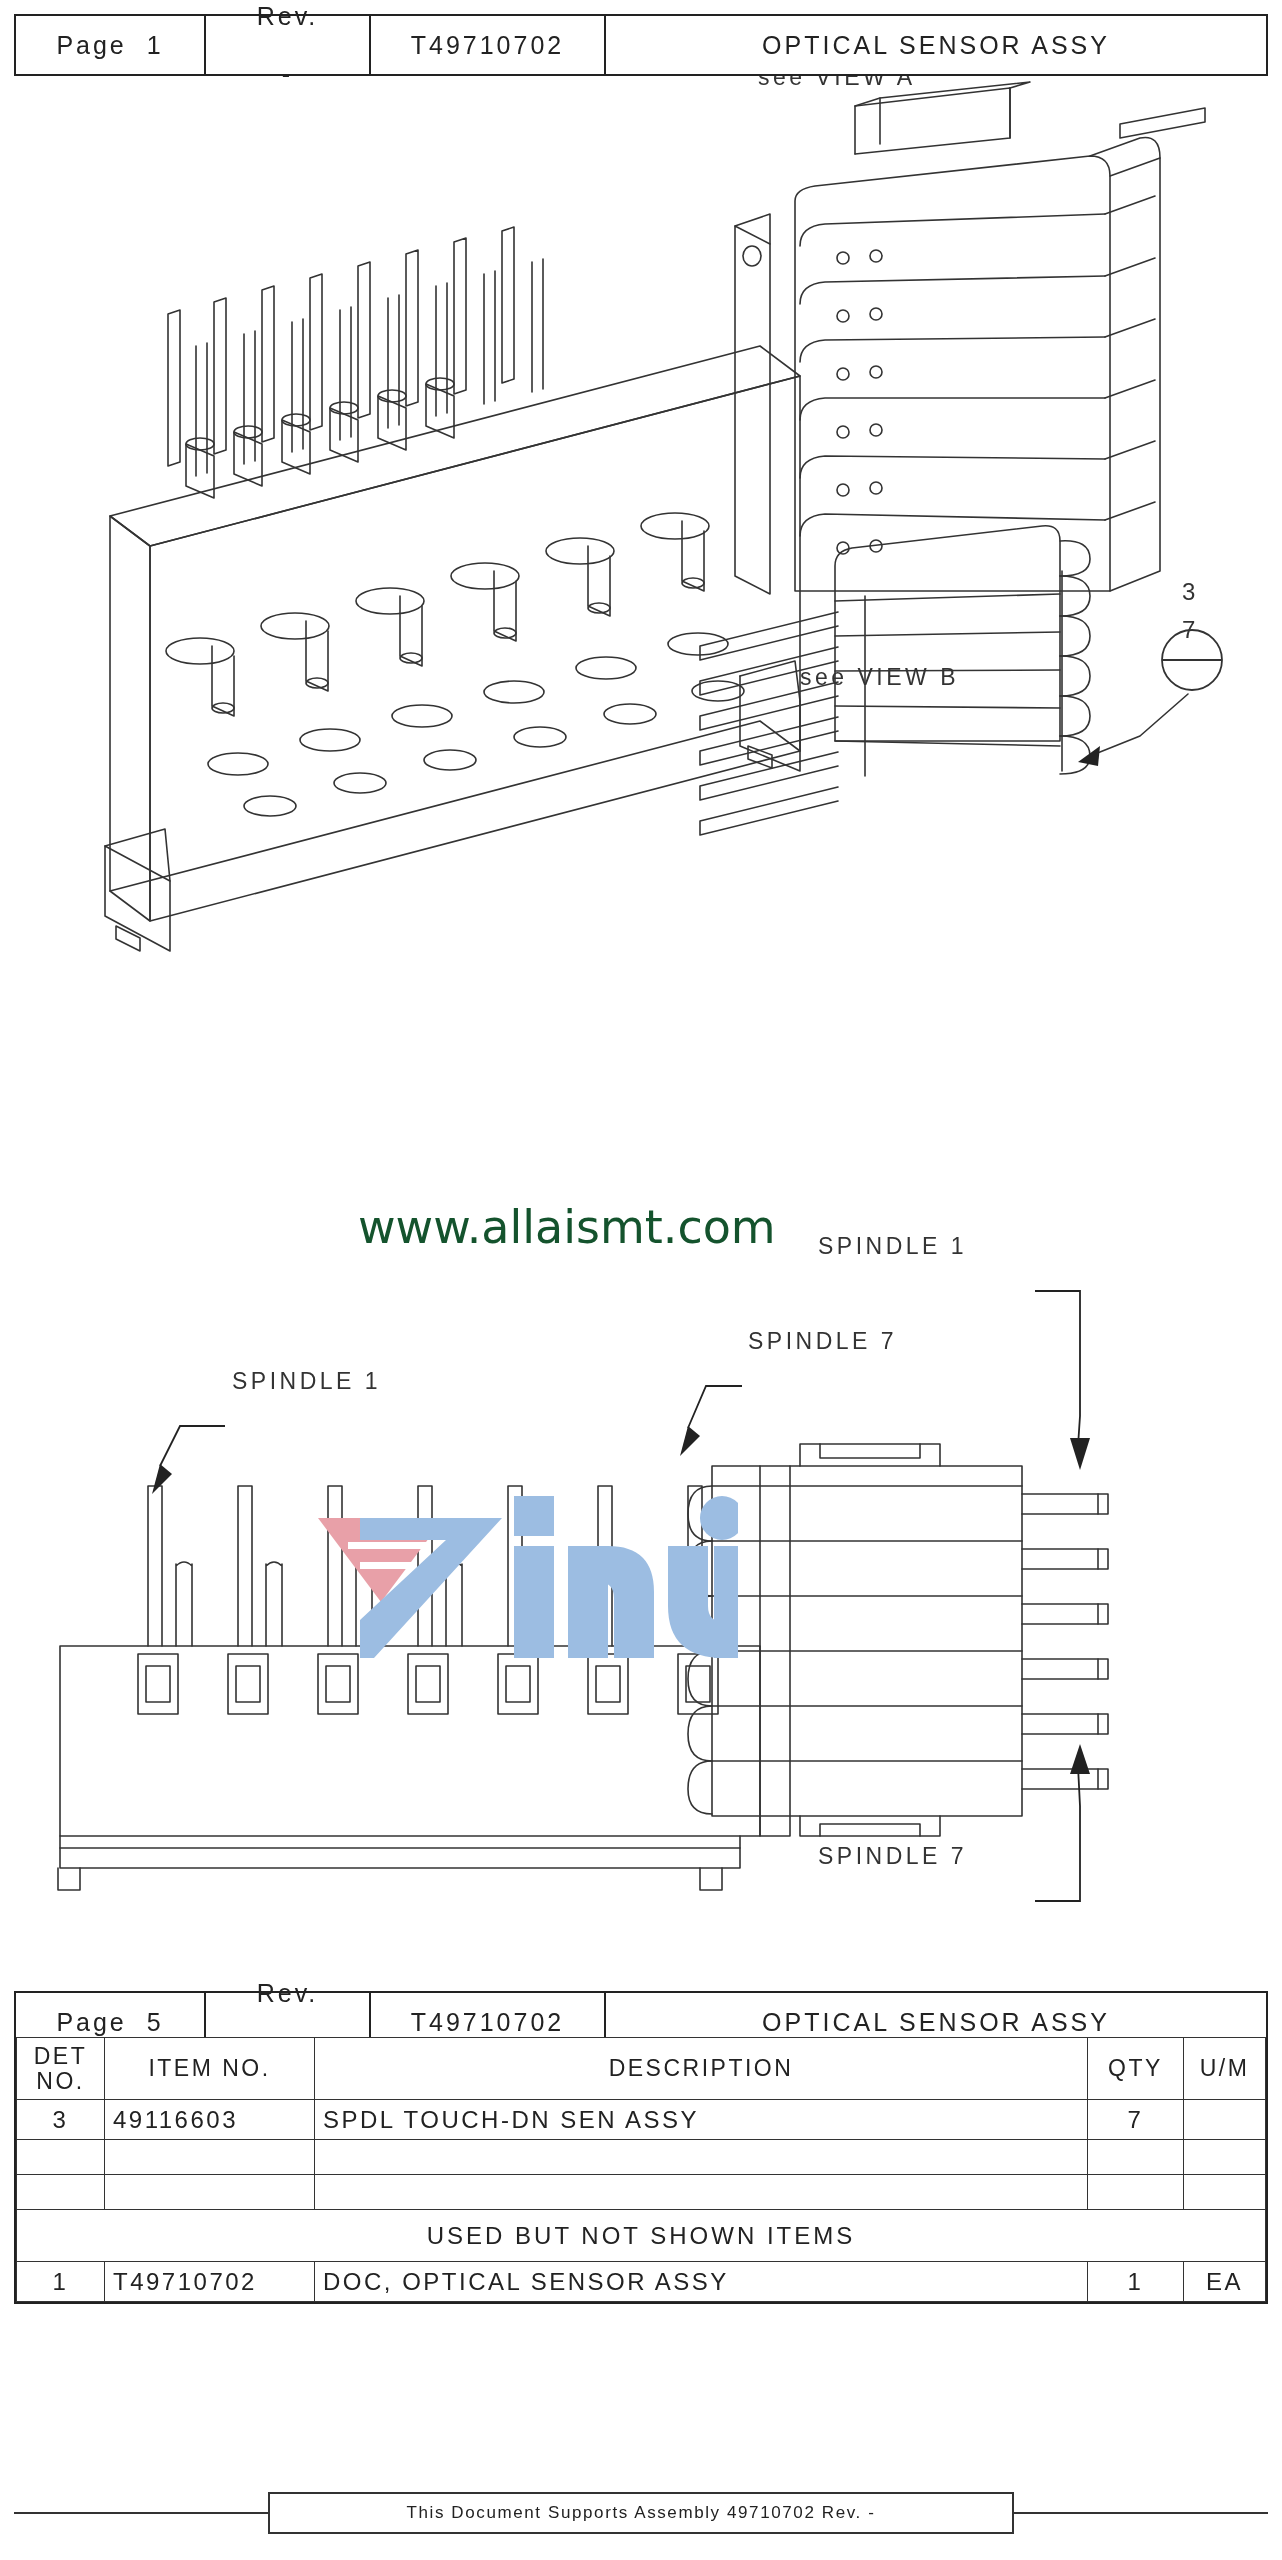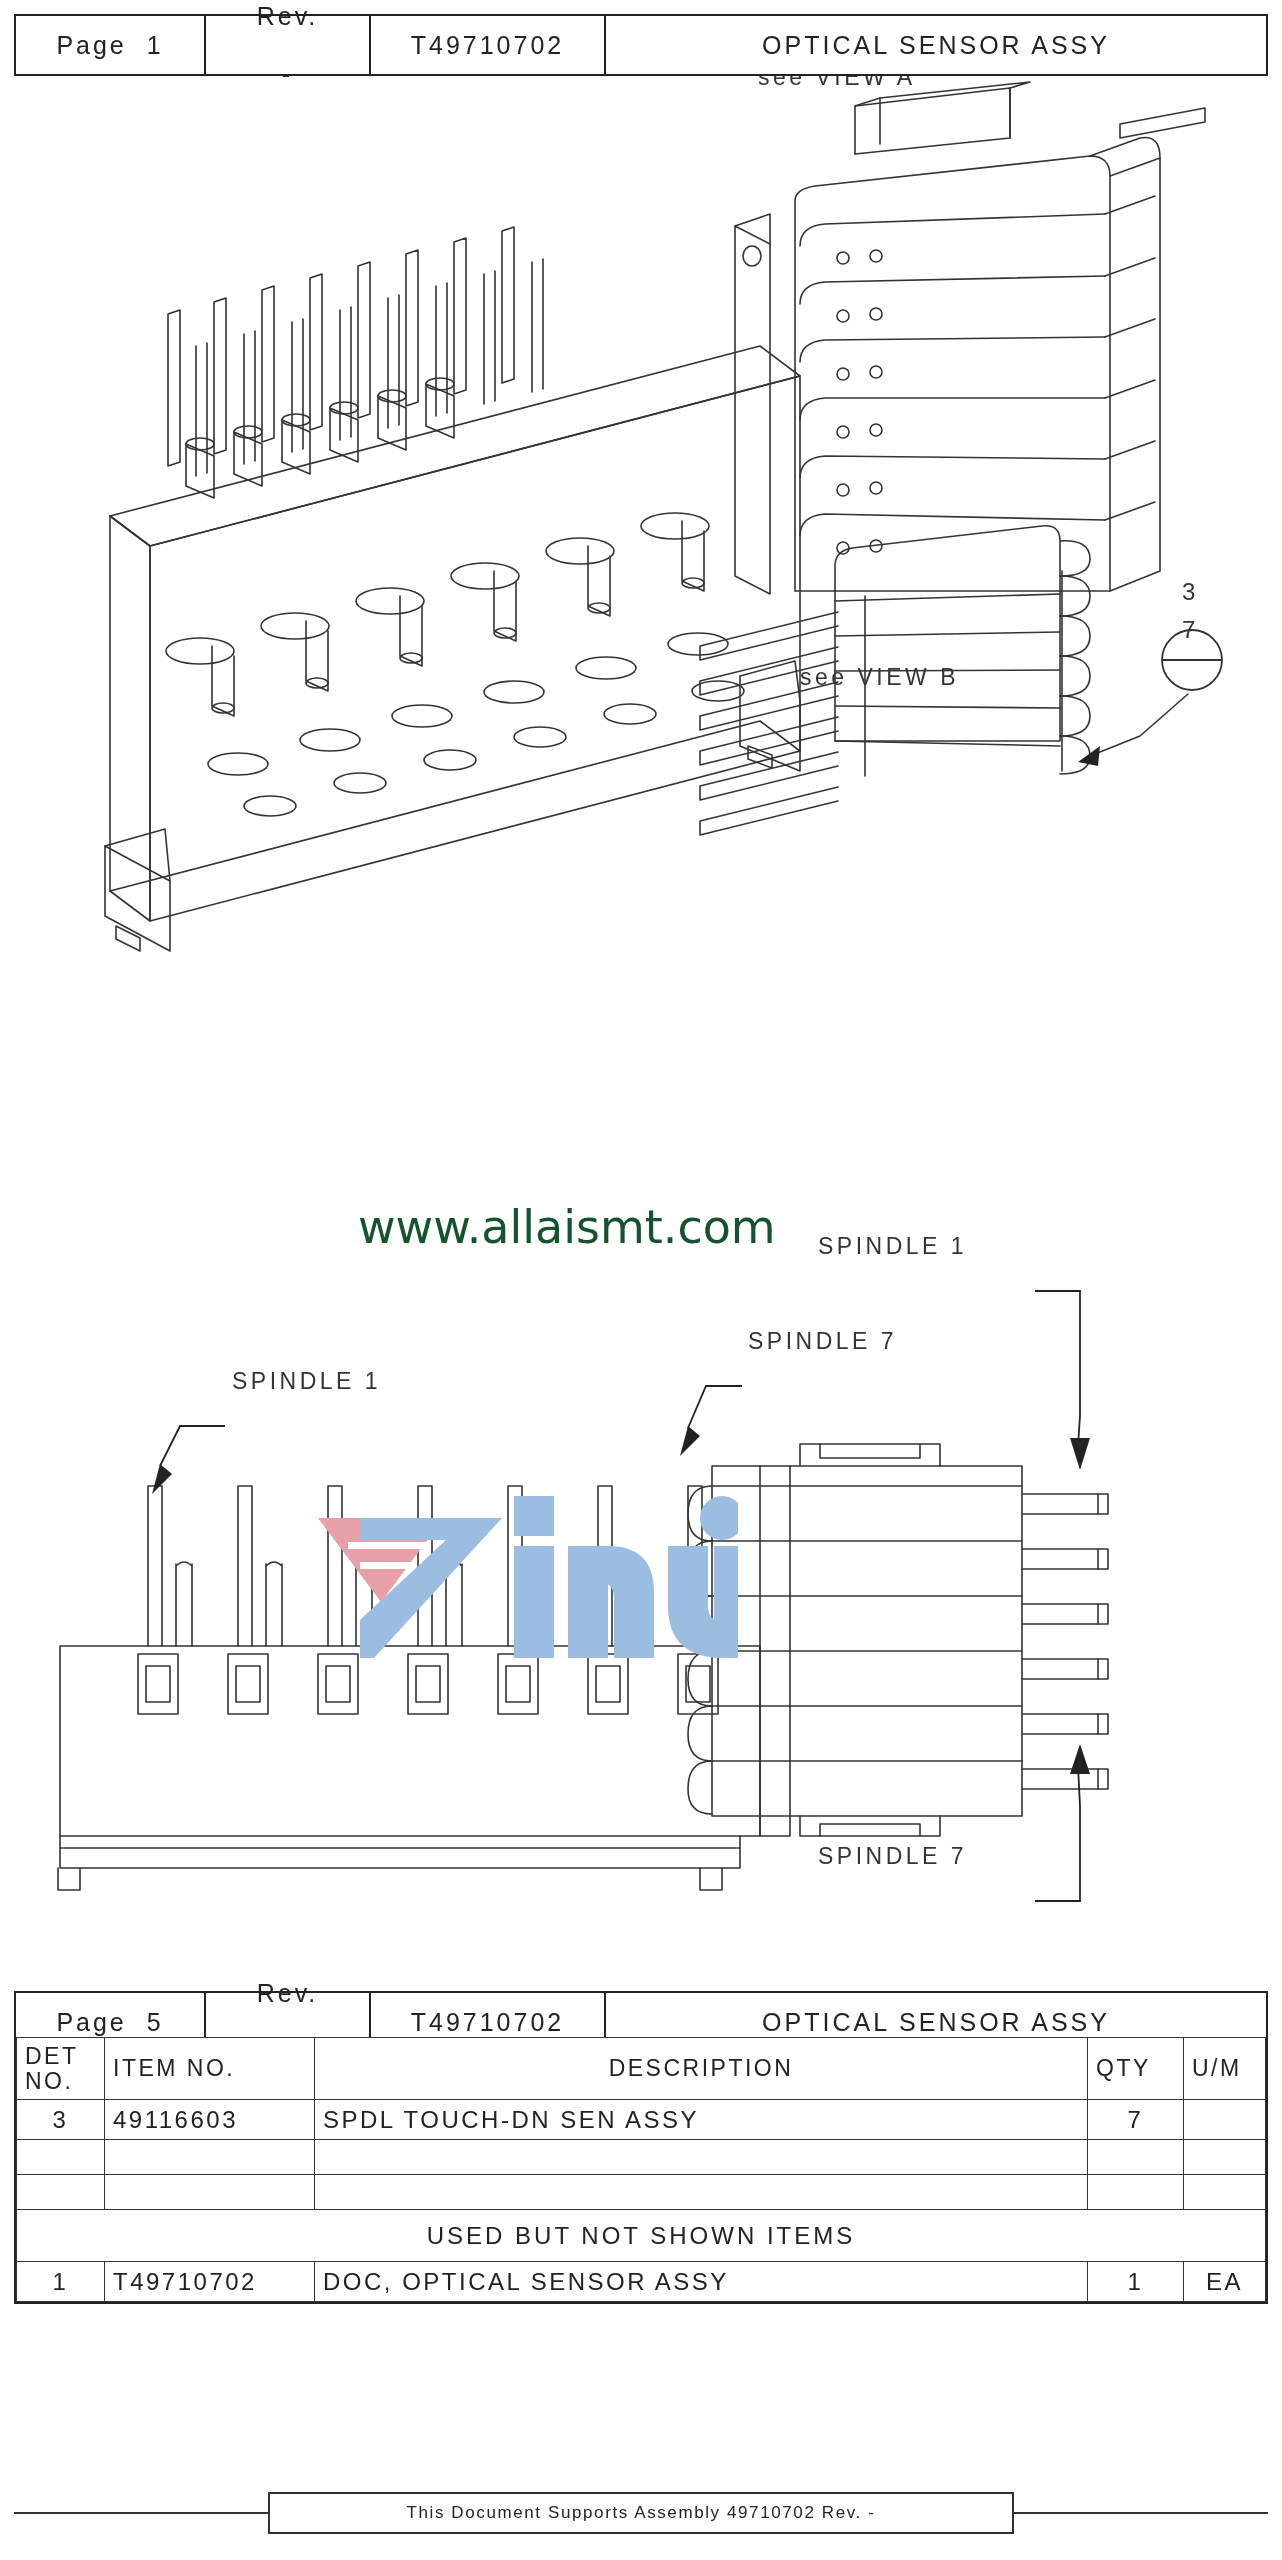--- a/index.html
+++ b/index.html
@@ -53,21 +53,21 @@
     border:1px solid #333;
     font-weight:normal;
     font-size:24px;
     letter-spacing:2.5px;
     color:#222;
     padding:0 8px;
     height:40px;
     vertical-align:middle;
     white-space:nowrap;
   }
-  .bom .hdr td { height:62px; text-align:left; font-size:23px; line-height:1.05; }
+  .bom .hdr td { height:62px; text-align:center; font-size:23px; line-height:1.05; }
   .c-det   { width:88px;  text-align:center; }
   .c-item  { width:210px; text-align:left; padding-left:14px; }
   .c-desc  { text-align:left; padding-left:14px; }
   .c-qty   { width:96px;  text-align:center; }
   .c-um    { width:82px;  text-align:center; }
   .bom .blankrow td { height:35px; }
   .bom .section td { text-align:center; height:52px; letter-spacing:3px; }
   .hdr-det { line-height:1.0; font-size:22px; }
 
   

